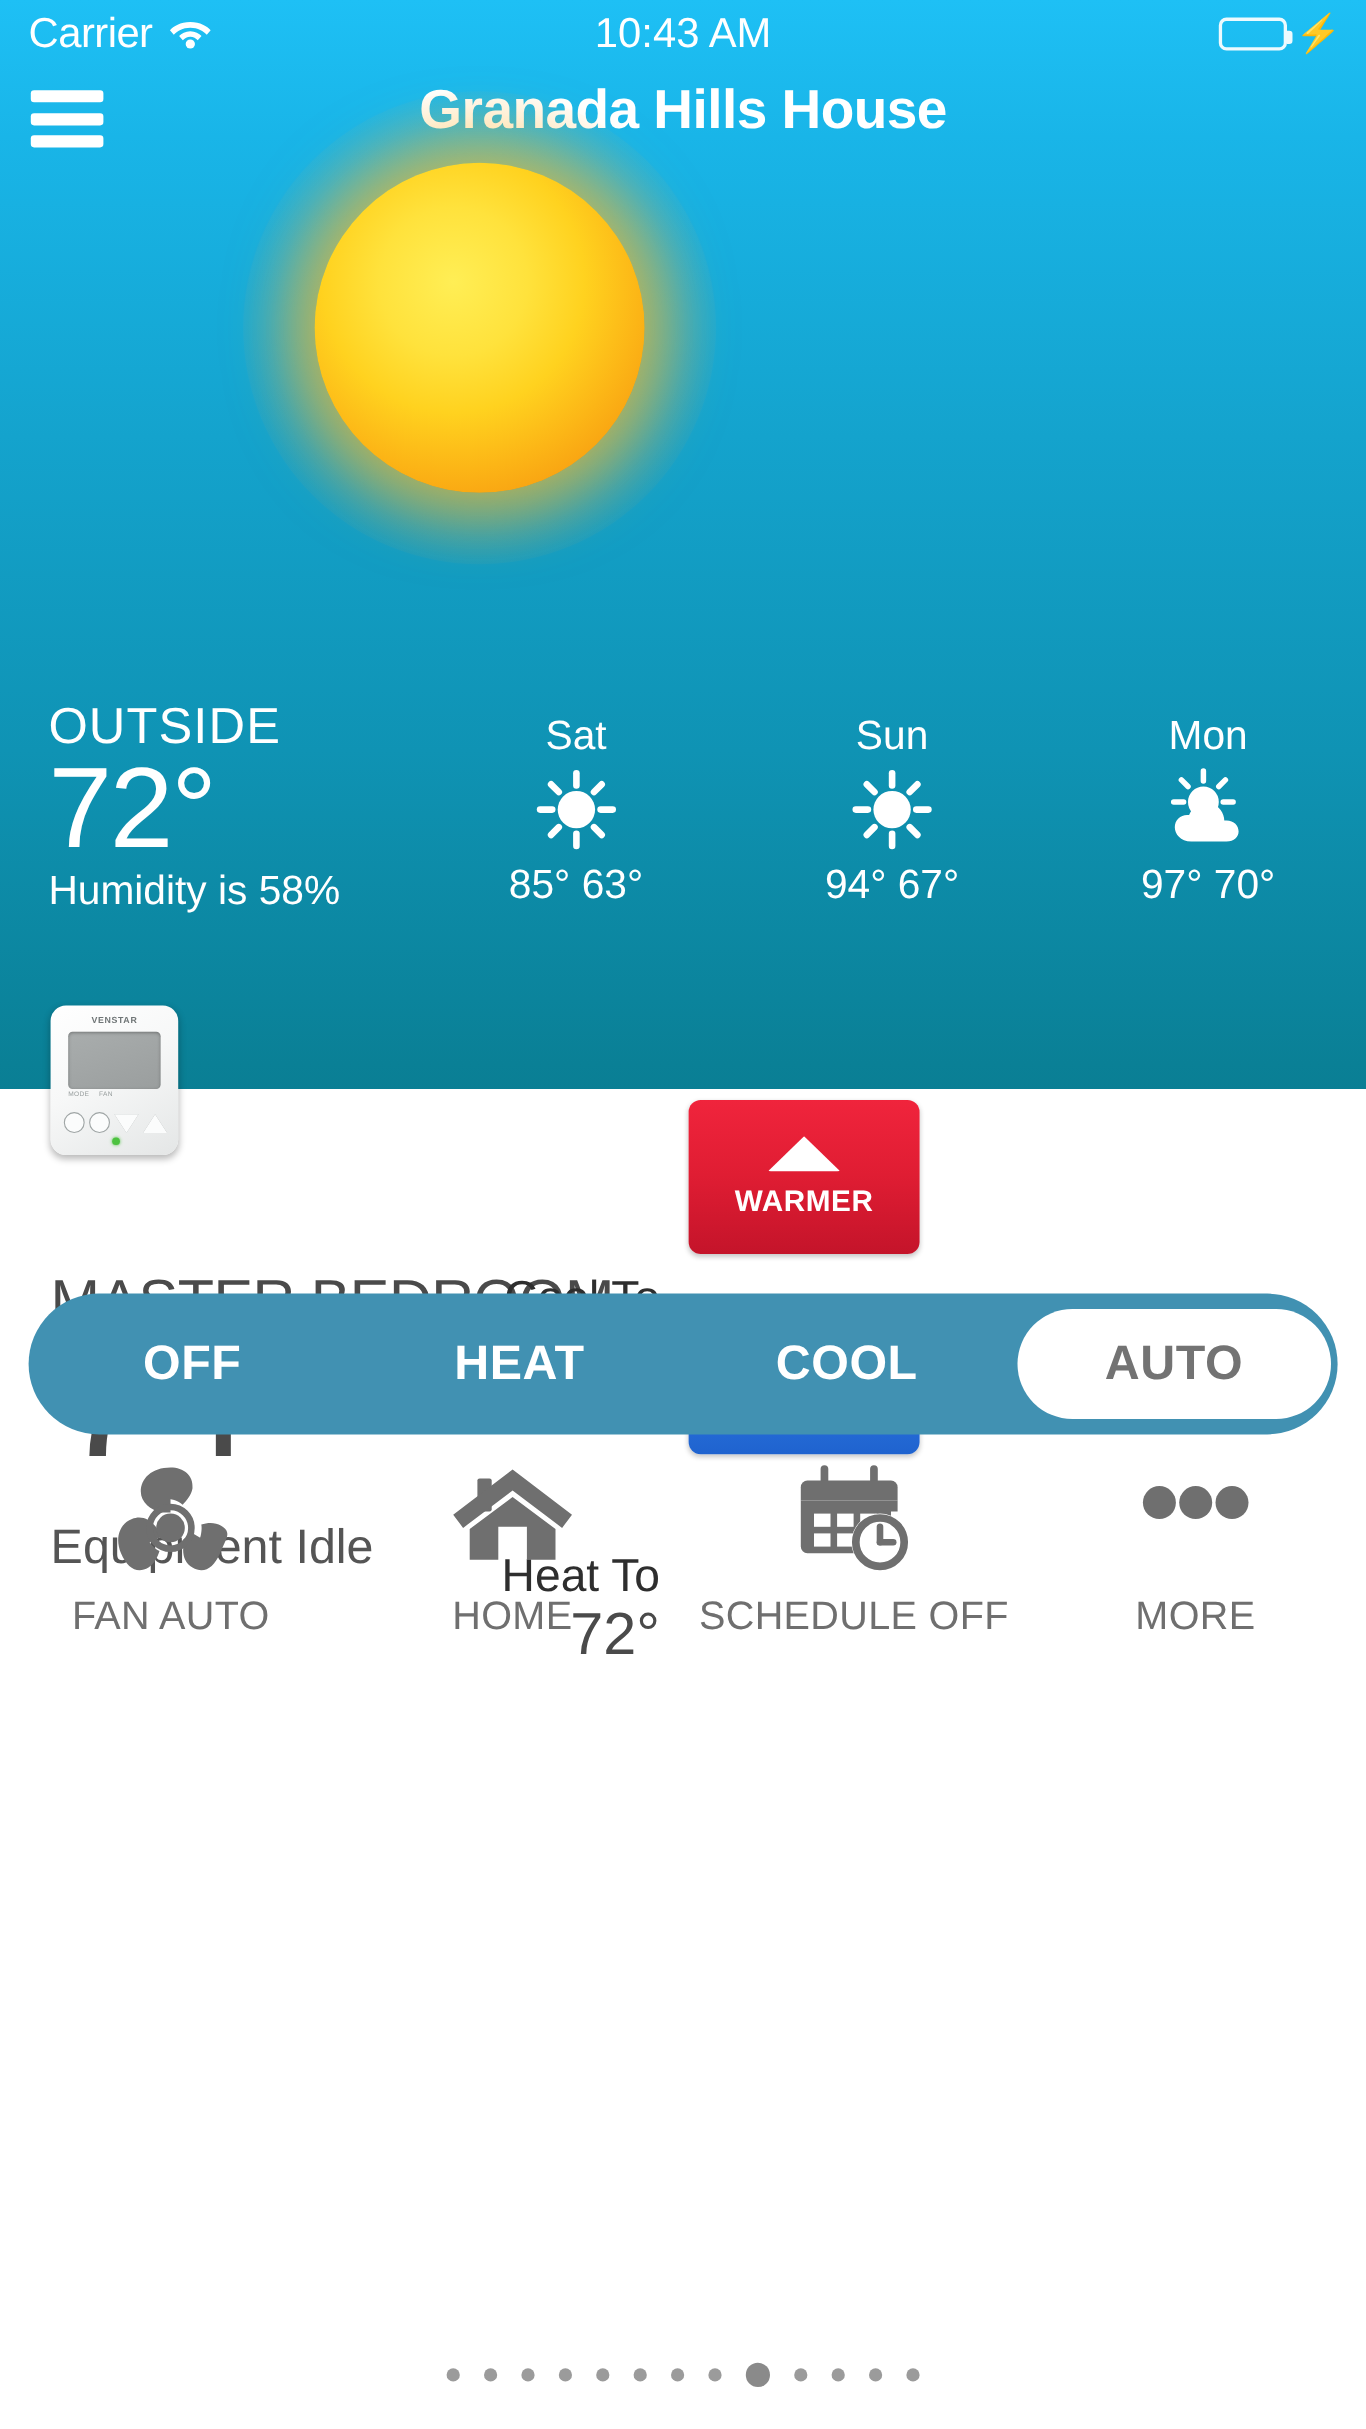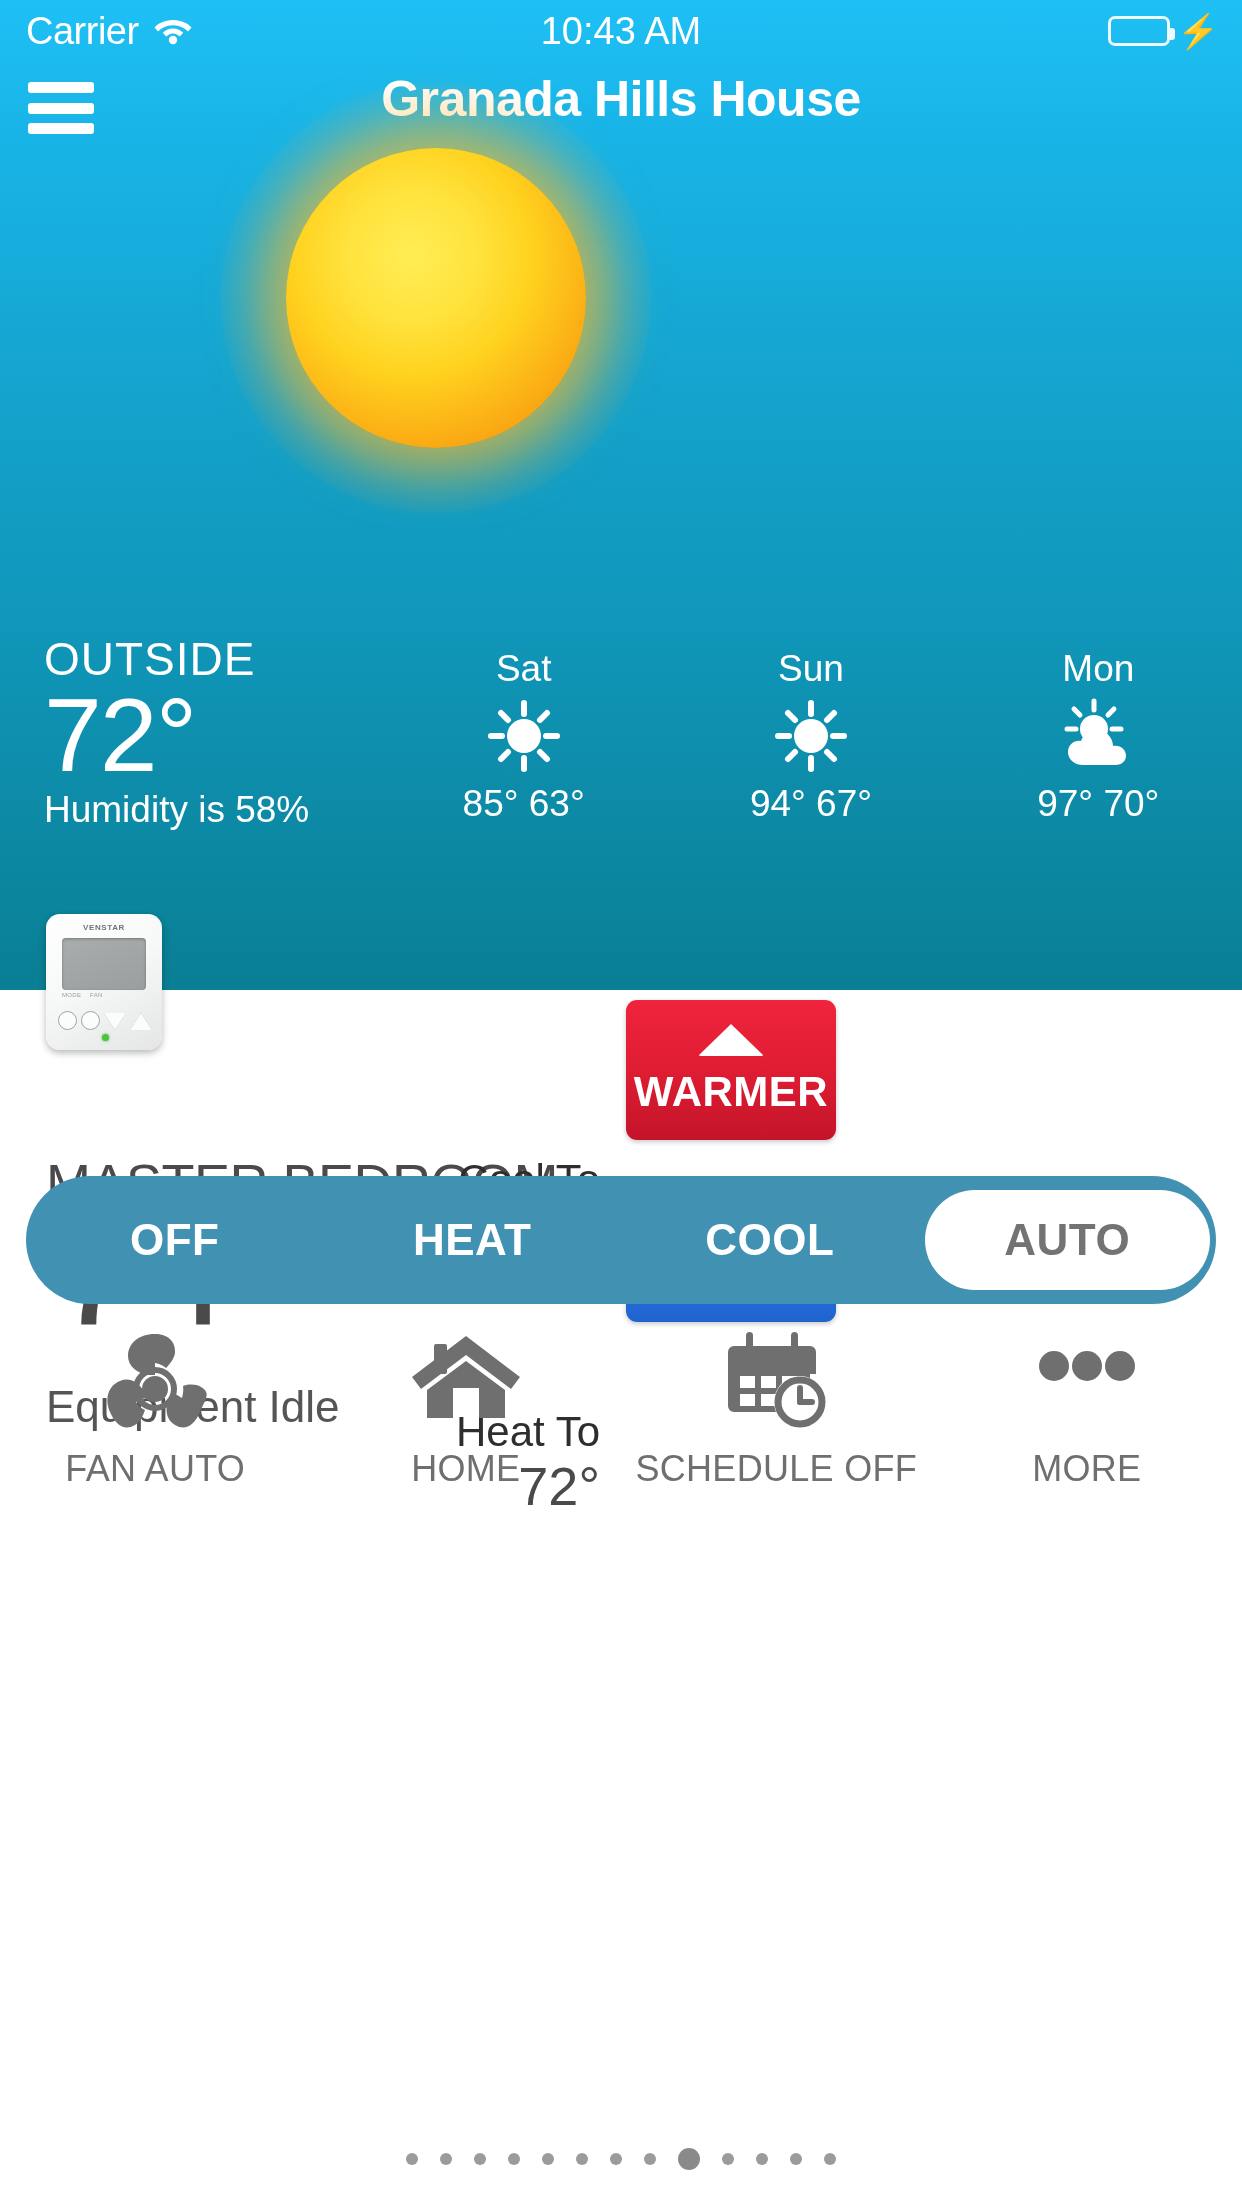--- a/index.html
+++ b/index.html
@@ -174,21 +174,21 @@
   }
   .sp-label { font-size:42px; font-weight:400; line-height:1.14; color:#2e2e2e; }
   .sp-value { font-size:54px; font-weight:300; line-height:1.14; color:#4a4a4a; }
   #sp-cool { left:370px; top:166px; }
   #sp-heat { left:370px; top:418px; }
 
   
   .adj-btn {
     position:absolute; width:210px; height:140px; border-radius:11px;
     display:flex; flex-direction:column; align-items:center; justify-content:center;
-    color:#fff; font-size:42px; font-weight:bold; letter-spacing:.5px;
+    color:#fff; font-size:27px; font-weight:bold; letter-spacing:.5px;
     cursor:pointer; border:none;
     font-family:"Liberation Sans", sans-serif;
     box-shadow:0 2px 5px rgba(0,0,0,.22);
   }
   #btn-warmer {
     left:626px; top:10px;
     background:linear-gradient(180deg,#f0243c 0%,#e01d33 48%,#c4142a 100%);
   }
   #btn-cooler {
     left:626px; top:192px;

